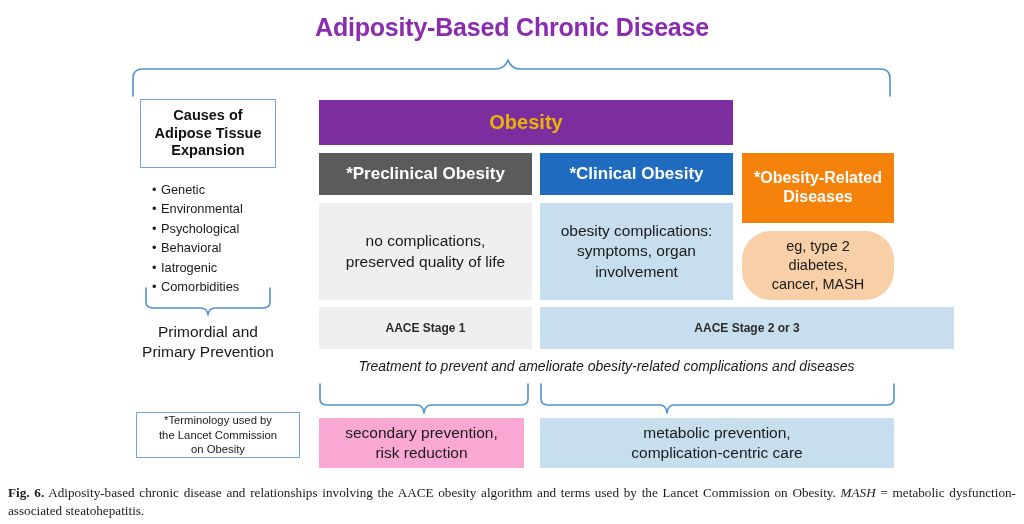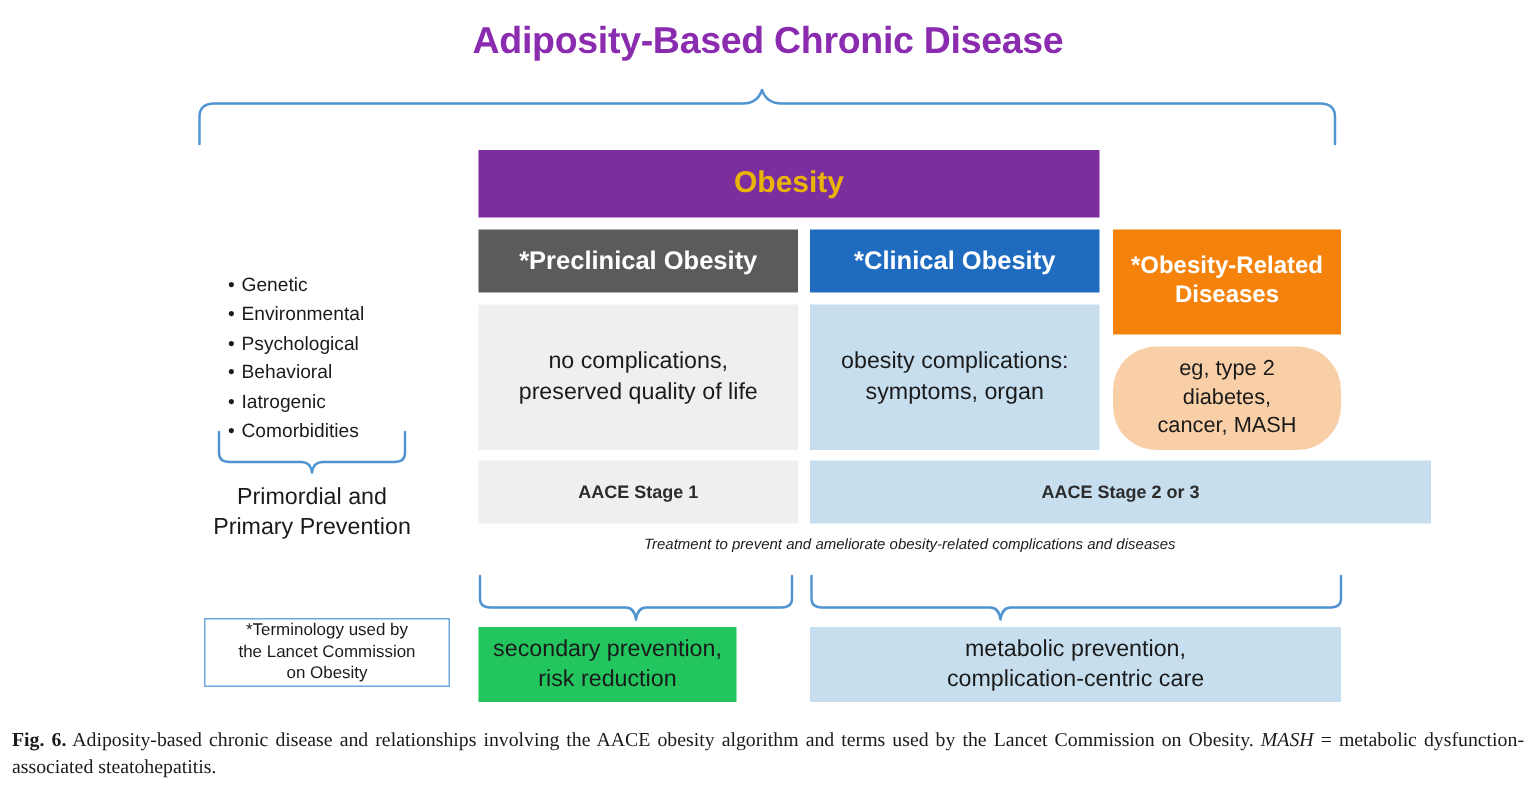--- a/index.html
+++ b/index.html
@@ -220,36 +220,36 @@
     height: 42px;
     background: #C6DEEE;
   }
 
   .treatment-line {
     position: absolute;
     left: 319px;
     top: 358px;
     width: 575px;
     text-align: center;
-    font-size: 10px;
+    font-size: 14px;
     font-style: italic;
     color: #1a1a1a;
   }
 
   .prev {
     color: #1a1a1a;
     font-size: 15.5px;
     line-height: 1.32;
   }
   .prev-secondary {
     left: 319px;
     top: 418px;
-    width: 172px;
+    width: 205px;
     height: 50px;
-    background: #22c55e;
+    background: #f9a8d4;
   }
   .prev-tertiary {
     left: 540px;
     top: 418px;
     width: 354px;
     height: 50px;
     background: #C6DEEE;
   }
 
   
@@ -278,20 +278,27 @@
 
     <path d="M 133 96 L 133 78 Q 133 69 143 69 L 495 69 Q 505 69 508 60 Q 511 69 521 69 L 880 69 Q 890 69 890 78 L 890 96"></path>
 
     <path d="M 146 288 L 146 302 Q 146 308 153 308 L 201 308 Q 207 308 208 315 Q 209 308 215 308 L 263 308 Q 270 308 270 302 L 270 288"></path>
 
     <path d="M 320 384 L 320 399 Q 320 405 327 405 L 417 405 Q 423 405 424 413 Q 425 405 431 405 L 521 405 Q 528 405 528 399 L 528 384"></path>
 
     <path d="M 541 384 L 541 399 Q 541 405 548 405 L 660 405 Q 666 405 667 413 Q 668 405 674 405 L 887 405 Q 894 405 894 399 L 894 384"></path>
   </svg>
 
+  <div class="causes-box">
+    <div>
+      <div>Causes of</div>
+      <div>Adipose Tissue</div>
+      <div>Expansion</div>
+    </div>
+  </div>
 
   <div class="causes-list">
     <span class="bullet-row"><span class="dot">•</span><span>Genetic</span></span>
     <span class="bullet-row"><span class="dot">•</span><span>Environmental</span></span>
     <span class="bullet-row"><span class="dot">•</span><span>Psychological</span></span>
     <span class="bullet-row"><span class="dot">•</span><span>Behavioral</span></span>
     <span class="bullet-row"><span class="dot">•</span><span>Iatrogenic</span></span>
     <span class="bullet-row"><span class="dot">•</span><span>Comorbidities</span></span>
   </div>
 
@@ -323,20 +330,21 @@
     <div>
       <div>no complications,</div>
       <div>preserved quality of life</div>
     </div>
   </div>
 
   <div class="band desc desc-clinical">
     <div>
       <div>obesity complications:</div>
       <div>symptoms, organ</div>
+      <div>involvement</div>
     </div>
   </div>
 
   <div class="band desc desc-related">
     <div>
       <div>eg, type 2</div>
       <div>diabetes,</div>
       <div>cancer, MASH</div>
     </div>
   </div>

